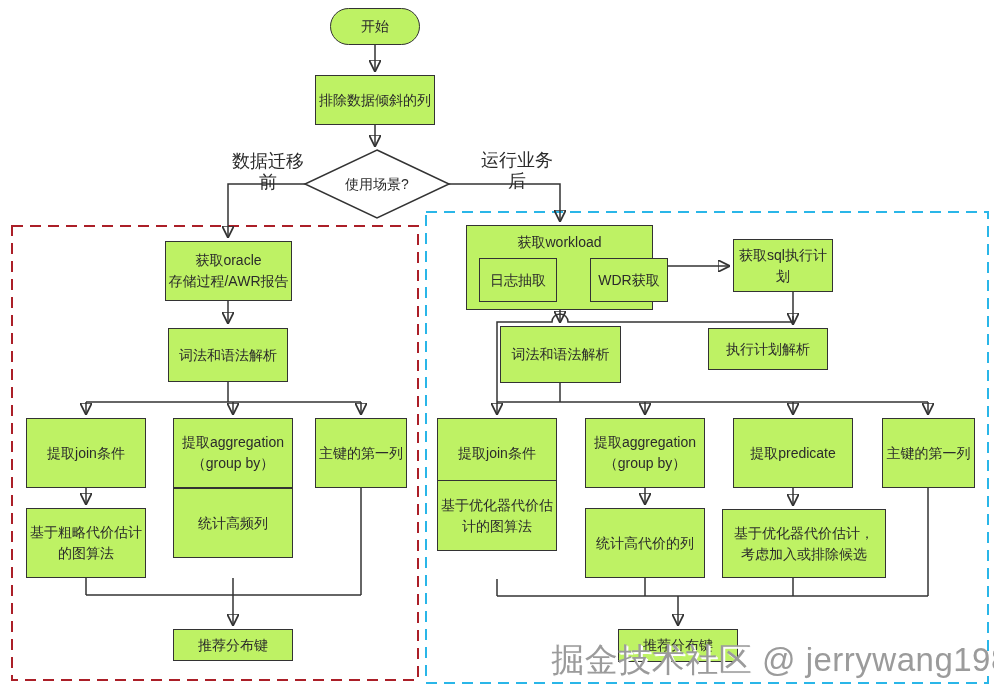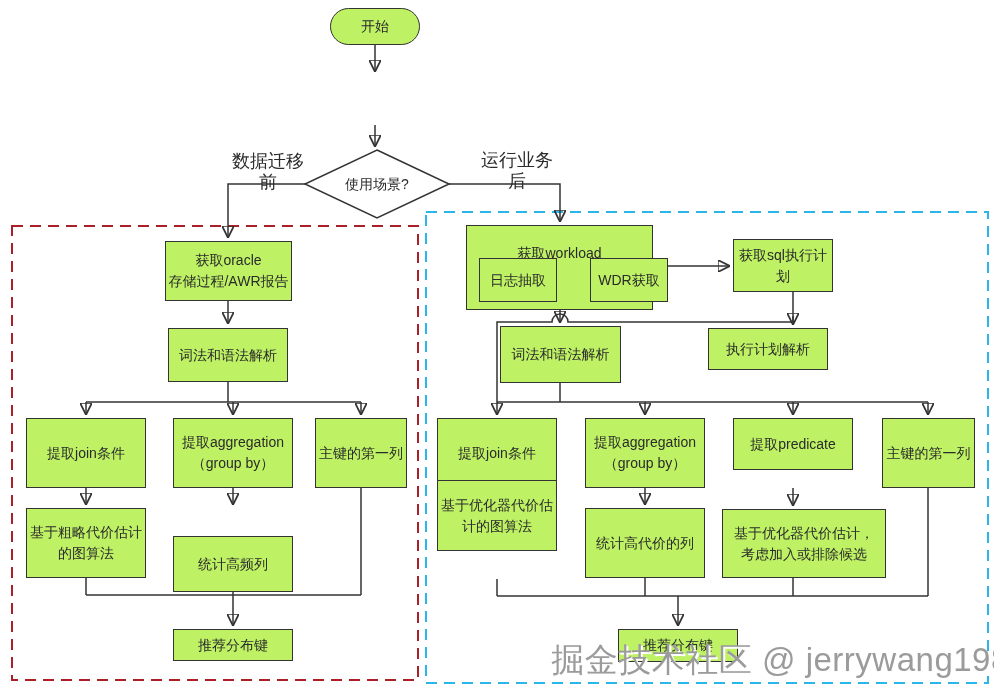--- a/index.html
+++ b/index.html
@@ -14,21 +14,21 @@
   .wires .diamond{fill:#fff;stroke:var(--line,#333);stroke-width:1.5;}
   .node{
     position:absolute;box-sizing:border-box;display:flex;align-items:center;justify-content:center;
     text-align:center;background:#bef264;border:1.5px solid var(--line,#333);
     font-size:14px;line-height:21px;white-space:pre-line;overflow:hidden;padding:1px;
   }
   .stadium{border-radius:19px;}
   .plain{border:none;background:transparent;overflow:visible;}
   .label{font-size:18px;}
   .group{align-items:flex-start;}
-  .group .group-title{padding-top:16px;display:block;width:100%;text-align:center;}
+  .group .group-title{padding-top:5px;display:block;width:100%;text-align:center;}
   .watermark{
     position:absolute;left:588px;top:636px;width:404px;height:48px;z-index:6;
     display:flex;align-items:center;justify-content:center;white-space:nowrap;
     font-size:33px;letter-spacing:0.5px;color:var(--watermark,#9b9b9b);
     text-shadow:2px 2px 0 #ffffff,1px 1px 0 #f0f0f0;
   }
 </style>
 </head>
 <body>
 
@@ -83,48 +83,49 @@
       <path d="M793,578 L793,596"></path>
       <path d="M928,488 L928,596"></path>
       <path d="M497,596 L928,596"></path>
       <path d="M678,596 L678,624" marker-end="url(#arr)"></path>
     </g>
 
     <polygon class="diamond" points="377,150 449,184 377,218 305,184"></polygon>
   </svg>
 
   <div class="node stadium" style="left:330px;top:8px;width:90px;height:37px">开始</div>
+  <div class="node" style="left:315px;top:75px;width:120px;height:50px">排除数据倾斜的列</div>
   <div class="node plain" style="left:309px;top:165px;width:136px;height:38px">使用场景?</div>
   <div class="node plain label" style="left:224px;top:163px;width:88px;height:18px">数据迁移前</div>
   <div class="node plain label" style="left:472px;top:162px;width:90px;height:18px">运行业务后</div>
 
   <div class="node" style="left:165px;top:241px;width:127px;height:60px">获取oracle
 存储过程/AWR报告</div>
   <div class="node" style="left:168px;top:328px;width:120px;height:54px">词法和语法解析</div>
   <div class="node" style="left:26px;top:418px;width:120px;height:70px">提取join条件</div>
   <div class="node" style="left:173px;top:418px;width:120px;height:70px">提取aggregation
 （group by）</div>
   <div class="node" style="left:315px;top:418px;width:92px;height:70px">主键的第一列</div>
   <div class="node" style="left:26px;top:508px;width:120px;height:70px">基于粗略代价估计
 的图算法</div>
-  <div class="node" style="left:173px;top:536px;width:120px;height:56px">统计高频列</div>
+  <div class="node" style="left:173px;top:488px;width:120px;height:70px">统计高频列</div>
   <div class="node" style="left:173px;top:629px;width:120px;height:32px">推荐分布键</div>
 
   <div class="node group" style="left:466px;top:225px;width:187px;height:85px">
     <span class="group-title">获取workload</span>
   </div>
   <div class="node" style="left:479px;top:258px;width:78px;height:44px">日志抽取</div>
   <div class="node" style="left:590px;top:258px;width:78px;height:44px">WDR获取</div>
   <div class="node" style="left:733px;top:239px;width:100px;height:53px">获取sql执行计划</div>
   <div class="node" style="left:500px;top:326px;width:121px;height:57px">词法和语法解析</div>
   <div class="node" style="left:708px;top:328px;width:120px;height:42px">执行计划解析</div>
   <div class="node" style="left:437px;top:418px;width:120px;height:70px">提取join条件</div>
   <div class="node" style="left:585px;top:418px;width:120px;height:70px">提取aggregation
 （group by）</div>
-  <div class="node" style="left:733px;top:418px;width:120px;height:52px">提取predicate</div>
+  <div class="node" style="left:733px;top:418px;width:120px;height:70px">提取predicate</div>
   <div class="node" style="left:882px;top:418px;width:93px;height:70px">主键的第一列</div>
   <div class="node" style="left:437px;top:480px;width:120px;height:71px">基于优化器代价估
 计的图算法</div>
   <div class="node" style="left:585px;top:508px;width:120px;height:70px">统计高代价的列</div>
   <div class="node" style="left:722px;top:509px;width:164px;height:69px">基于优化器代价估计，
 考虑加入或排除候选</div>
   <div class="node" style="left:618px;top:629px;width:120px;height:33px">推荐分布键</div>
 
   <div class="watermark">掘金技术社区 @ jerrywang1983</div>
 </div>

